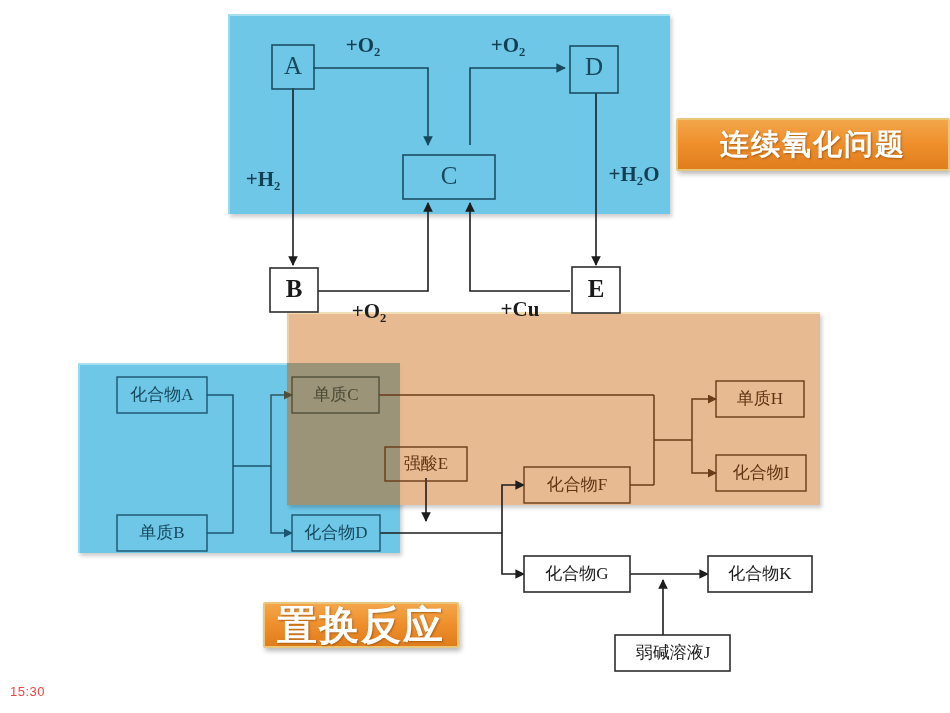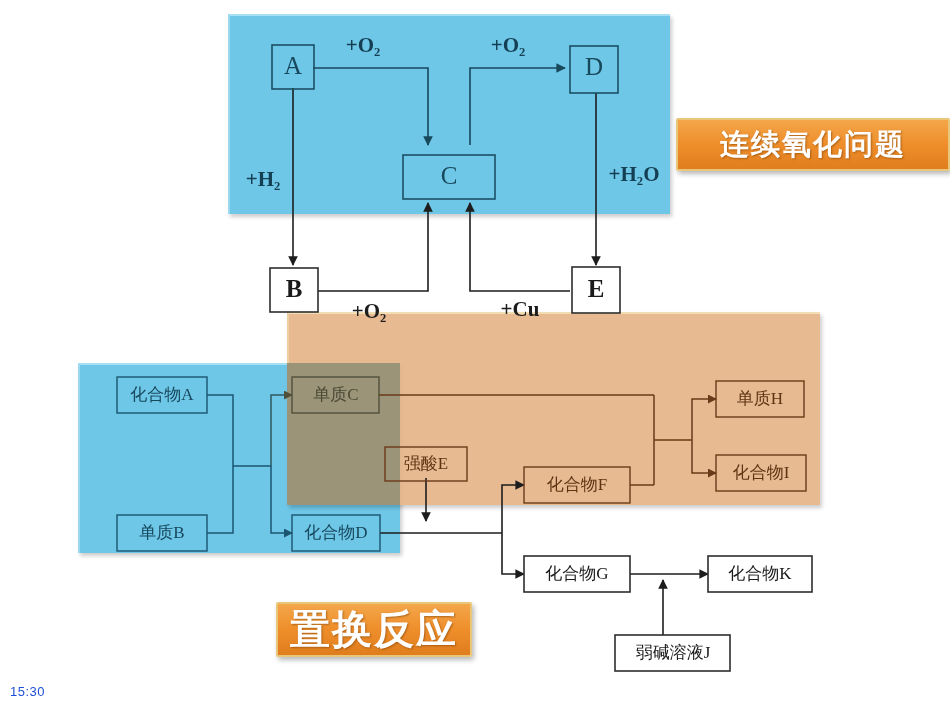--- a/index.html
+++ b/index.html
@@ -53,21 +53,21 @@
     align-items: center;
     justify-content: center;
     letter-spacing: 2px;
     text-shadow: 1px 1px 2px rgba(120,60,0,0.55);
   }
   #banner-oxidation {
     left: 676px; top: 118px; width: 274px; height: 53px;
     font-size: 29px;
   }
   #banner-displacement {
-    left: 276px; top: 602px; width: 196px; height: 55px;
+    left: 263px; top: 602px; width: 196px; height: 46px;
     font-size: 40px;
   }
 
   
   svg.layer {
     position: absolute;
     left: 0; top: 0;
     width: 950px;
     height: 713px;
     overflow: visible;
@@ -153,21 +153,21 @@
   .wire-blue { stroke: #1b5570; stroke-width: 1.5; fill: none; }
   .wire-orange { stroke: #6b3a18; stroke-width: 1.5; fill: none; }
 
   
   #timestamp {
     position: absolute;
     left: 10px;
     top: 684px;
     font-family: "Liberation Sans", sans-serif;
     font-size: 13px;
-    color: #1d4ed8;
+    color: #ef4444;
     letter-spacing: 0.5px;
   }
 </style>
 </head>
 <body>
 
 <div id="stage">
 
   <div class="panel panel-blue" id="panel-top"></div>
 

